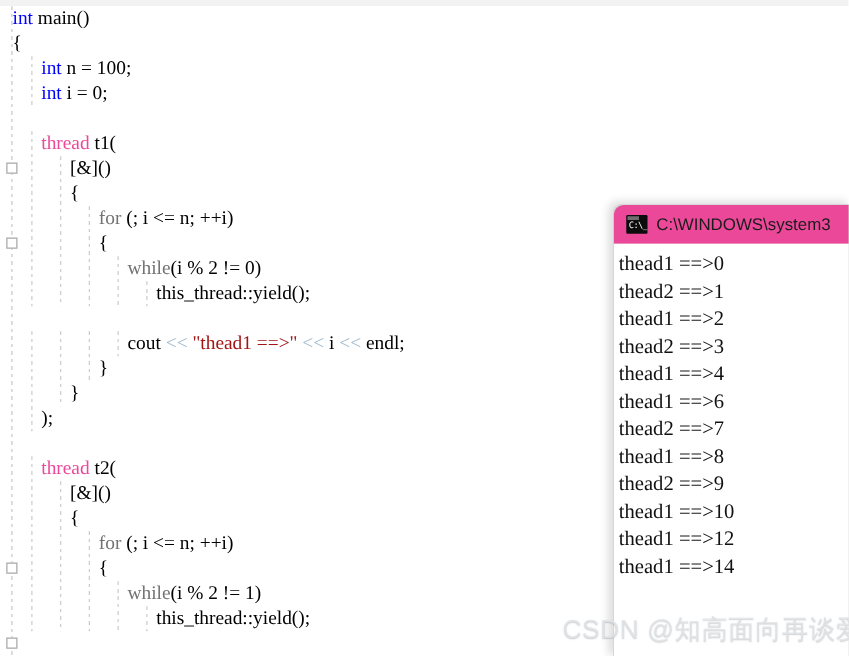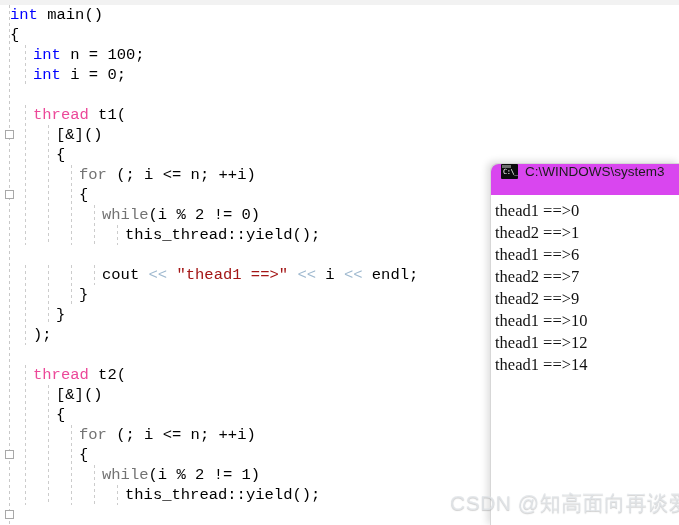--- a/index.html
+++ b/index.html
@@ -66,21 +66,21 @@
       to bottom,
       #cccccc 0px, #cccccc 3px,
       rgba(0,0,0,0) 3px, rgba(0,0,0,0) 6px
     );
   }
 
   .code {
     position: absolute;
     left: 0; top: 0;
     width: 596px;
-    font-family: Liberation Mono, monospace;
+    font-family: Liberation Serif, serif;
     font-size: 15.5px;
     line-height: 20px;
     white-space: pre;
     color: #000000;
   }
   .line {
     height: 20px;
     padding-left: 14px;
     white-space: pre;
   }
@@ -101,24 +101,24 @@
     background: #c8c8c8;
     border-top-left-radius: 8px;
     border-left: 1px solid #d7d7d7;
     border-top: 1px solid #d7d7d7;
     overflow: hidden;
     box-shadow: -3px -2px 7px rgba(0,0,0,0.13);
   }
   .console-title {
     position: relative;
     height: 31px;
-    background: #d946ef;
+    background: #ec4899;
     border-top-left-radius: 8px;
     display: flex;
-    align-items: flex-start;
+    align-items: center;
     padding-left: 10px;
     box-sizing: border-box;
   }
   .cmd-icon {
     width: 17px; height: 15px;
     background: #0c0c0c;
     border-radius: 1px;
     position: relative;
     flex: 0 0 auto;
     margin-right: 7px;
@@ -214,22 +214,26 @@
   </div>
 
   <div class="console-win">
     <div class="console-title">
       <span class="cmd-icon"></span>
       <span class="console-title-text">C:\WINDOWS\system3</span>
     </div>
     <div class="console-body" id="console-body">
         <div class="console-line">thead1 ==&gt;0</div>
         <div class="console-line">thead2 ==&gt;1</div>
+        <div class="console-line">thead1 ==&gt;2</div>
+        <div class="console-line">thead2 ==&gt;3</div>
+        <div class="console-line">thead1 ==&gt;4</div>
         <div class="console-line">thead1 ==&gt;6</div>
         <div class="console-line">thead2 ==&gt;7</div>
+        <div class="console-line">thead1 ==&gt;8</div>
         <div class="console-line">thead2 ==&gt;9</div>
         <div class="console-line">thead1 ==&gt;10</div>
         <div class="console-line">thead1 ==&gt;12</div>
         <div class="console-line">thead1 ==&gt;14</div>
       </div>
   </div>
 
   <div class="watermark">CSDN @知高面向再谈爱</div>
 
 </div>

